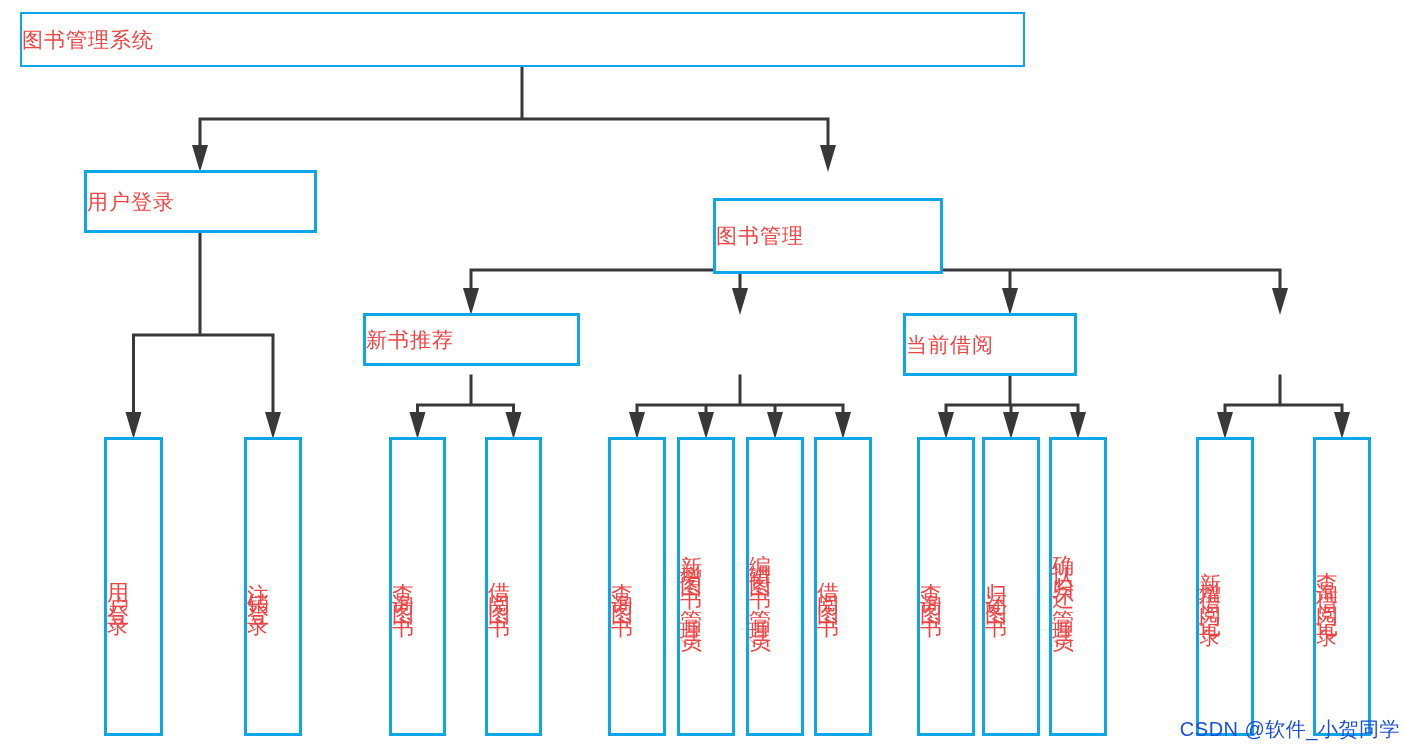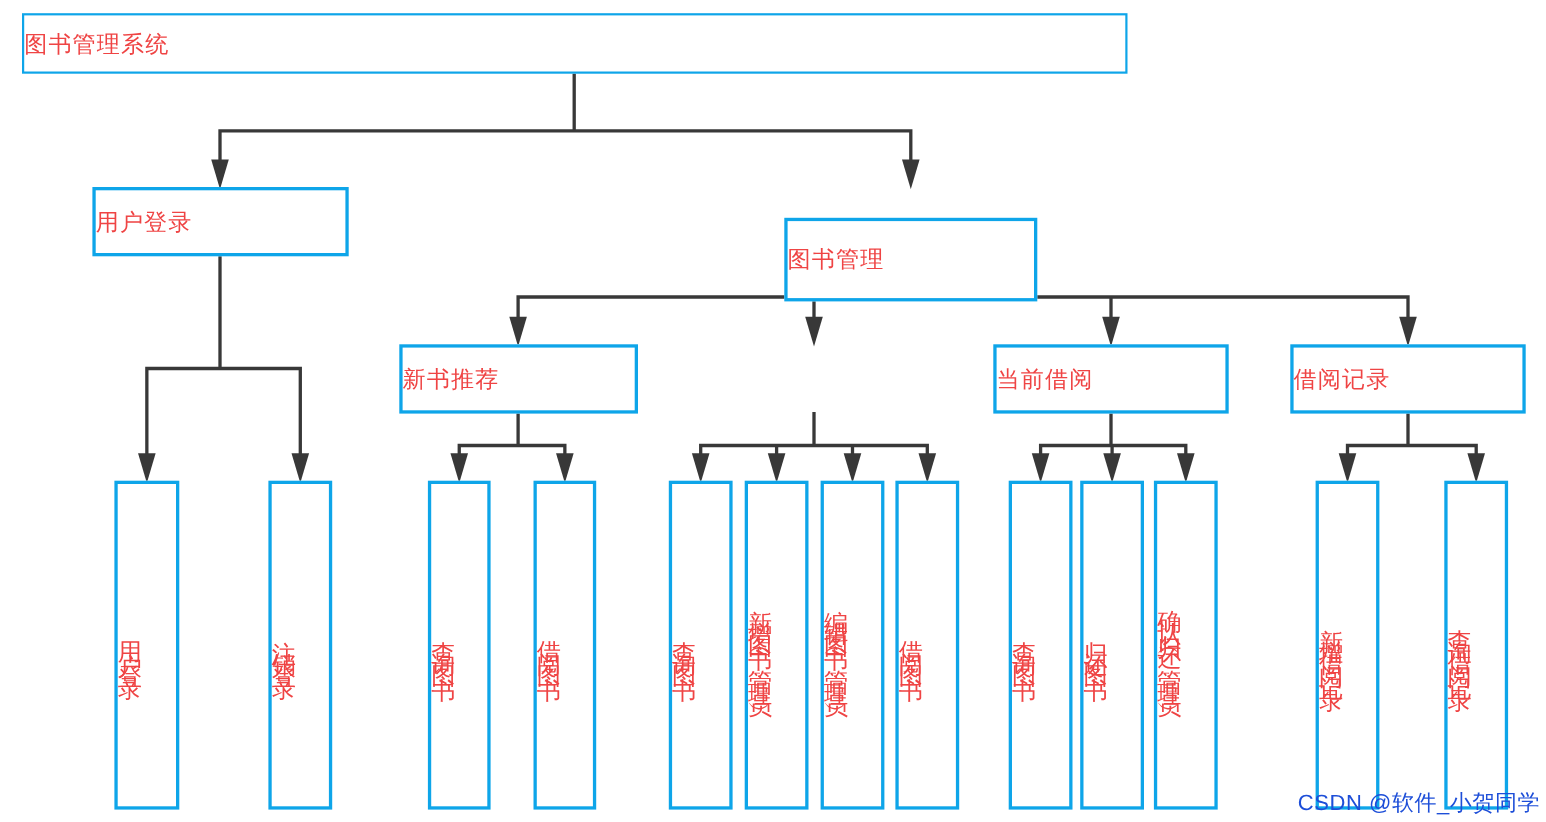--- a/index.html
+++ b/index.html
@@ -93,28 +93,25 @@
     <span class="hlabel">图书管理系统</span>
   </div>
 
   <div class="box" style="left:84px;top:170px;width:233px;height:63px;">
     <span class="hlabel">用户登录</span>
   </div>
   <div class="box" style="left:713px;top:170px;width:230px;height:76px;margin-top:28px;">
     <span class="hlabel">图书管理</span>
   </div>
 
-  <div class="box" style="left:363px;top:313px;width:217px;height:63px;">
+  <div class="box" style="left:363px;top:313px;width:217px;height:53px;">
     <span class="hlabel">新书推荐</span>
   </div>
-  <div class="box" style="left:903px;top:313px;width:214px;height:63px;">
+  <div class="box" style="left:903px;top:313px;width:174px;height:63px;">
     <span class="hlabel">当前借阅</span>
-  </div>
-  <div class="box" style="left:1173px;top:313px;width:214px;height:63px;">
-    <span class="hlabel">借阅记录</span>
   </div>
 
   <div class="box" style="left:104px;top:437px;width:59px;height:299px;">
     <span class="vlabel">用户登录</span>
   </div>
   <div class="box" style="left:244px;top:437px;width:58px;height:299px;">
     <span class="vlabel">注销登录</span>
   </div>
 
   <div class="box" style="left:389px;top:437px;width:57px;height:299px;">

